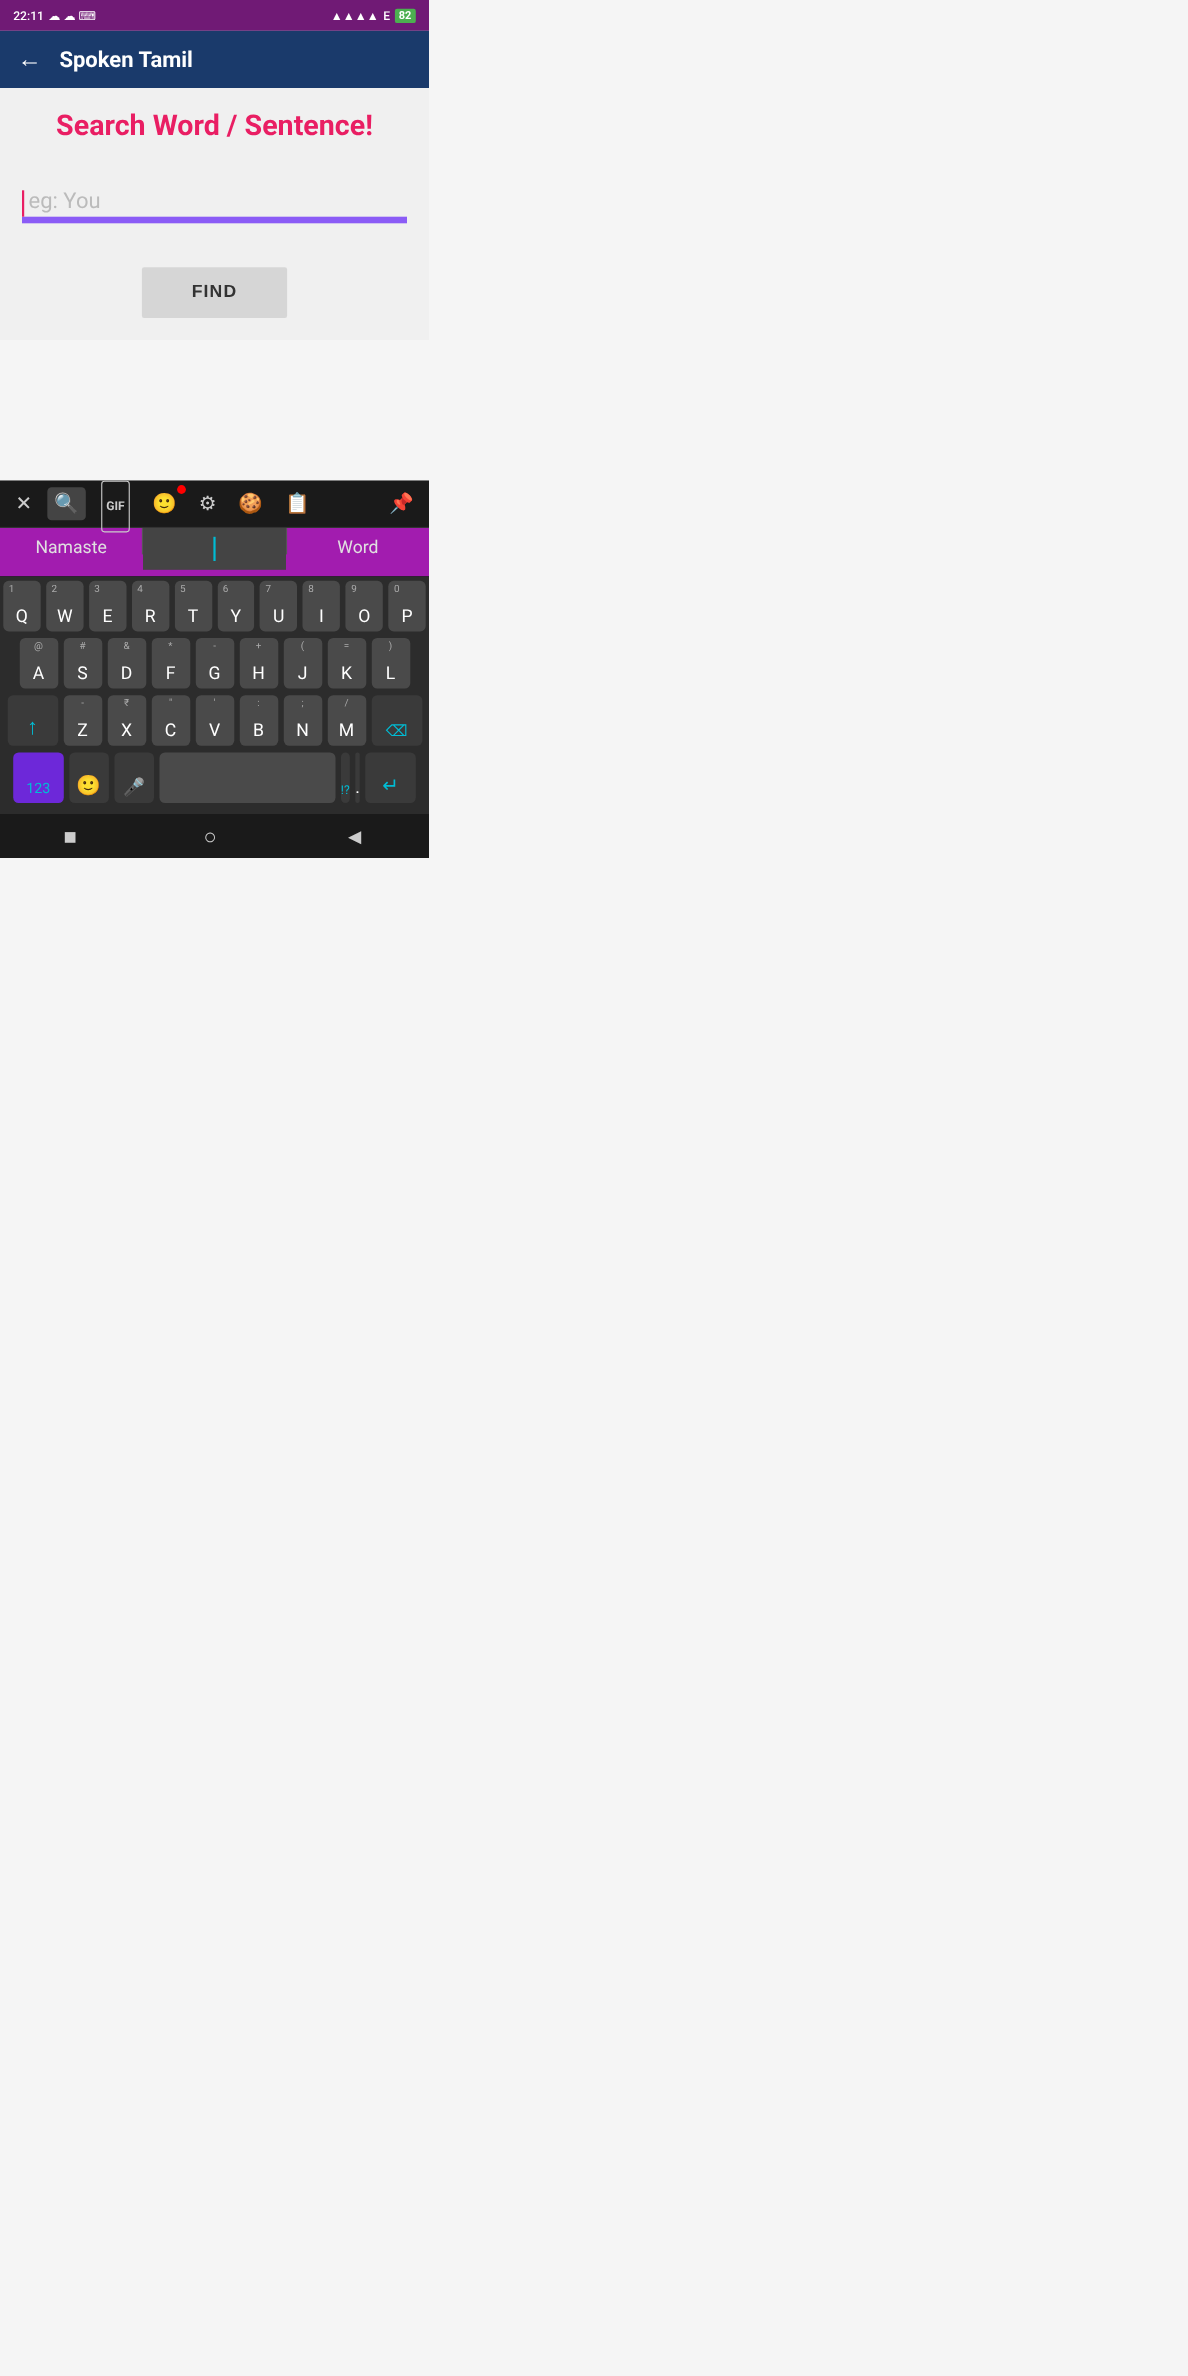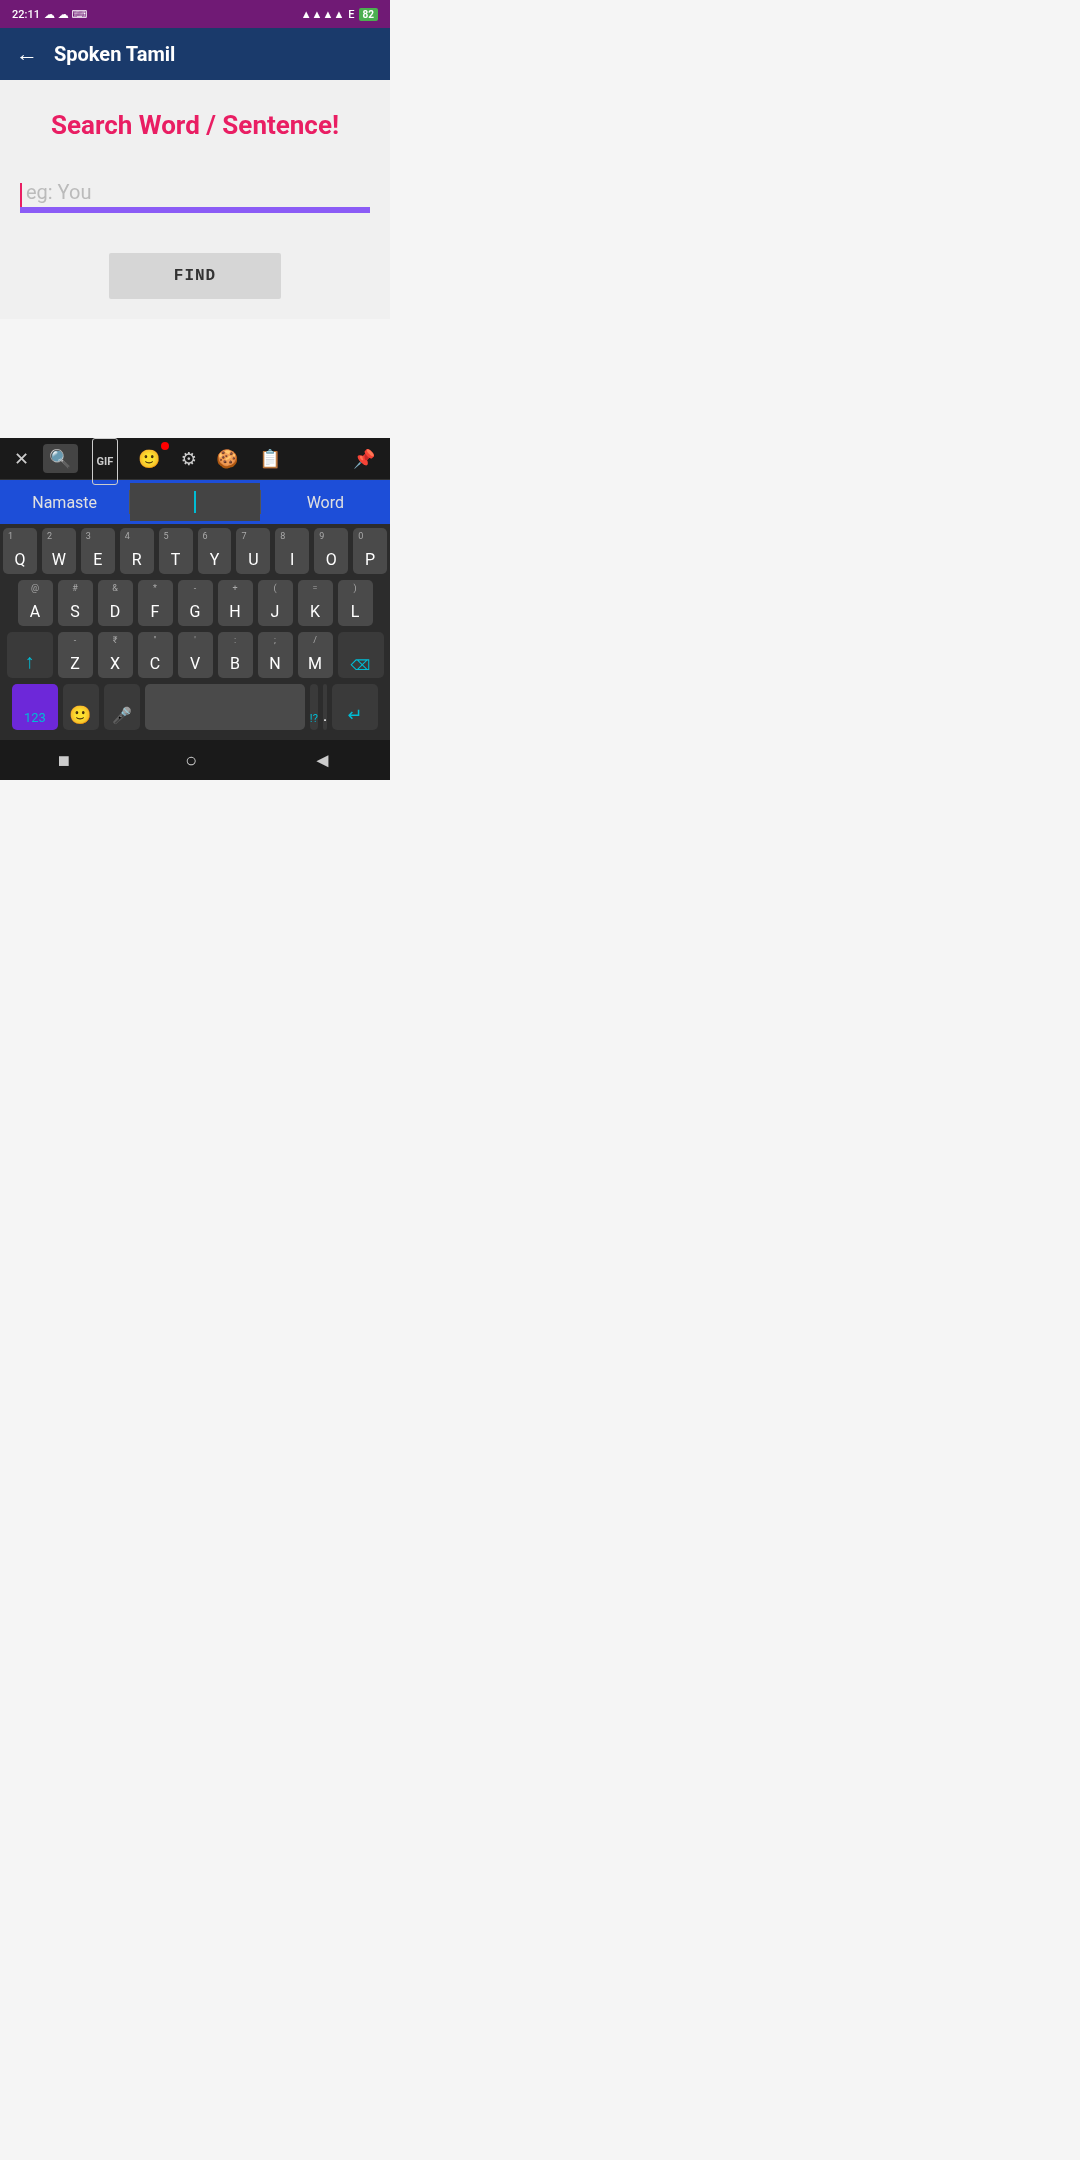--- a/index.html
+++ b/index.html
@@ -55,21 +55,21 @@
     }
     .toolbar-title {
       color: white;
       font-size: 20px;
       font-weight: bold;
     }
 
     
     .main-content {
       background: #f0f0f0;
-      padding: 30px 20px 20px;
+      padding: 20px 20px 20px;
     }
     .search-heading {
       color: #e91e63;
       font-size: 26px;
       font-weight: bold;
       text-align: center;
       margin-bottom: 40px;
     }
     .search-input-container {
       position: relative;
@@ -84,31 +84,30 @@
       vertical-align: middle;
       animation: blink 1s step-end infinite;
     }
     @keyframes blink {
       0%, 100% { opacity: 1; }
       50% { opacity: 0; }
     }
     .find-button {
       display: block;
       margin: 0 auto;
-      width: 172px;
+      width: 132px;
       padding: 14px 24px;
       background: #d6d6d6;
       border: none;
       font-size: 16px;
       font-weight: bold;
       letter-spacing: 1px;
       color: #333;
       cursor: pointer;
       border-radius: 2px;
-      font-family: Liberation Mono, monospace;
     }
 
     
     .keyboard-area {
       background: #000;
       position: absolute;
       bottom: 40px;
       width: 100%;
     }
 
@@ -146,23 +145,23 @@
       position: absolute;
       top: -2px;
       right: -2px;
     }
     .kb-tool-relative { position: relative; }
     .kb-spacer { flex: 1; }
 
     
     .suggestions-row {
       display: flex;
-      background: #1d4ed8;
+      background: #a21caf;
       height: 44px;
-      align-items: center;
+      align-items: flex-start;
     }
     .suggestion {
       flex: 1;
       text-align: center;
       color: #e0e0e0;
       font-size: 16px;
       padding: 8px 4px;
       cursor: pointer;
     }
     .suggestion.active {

